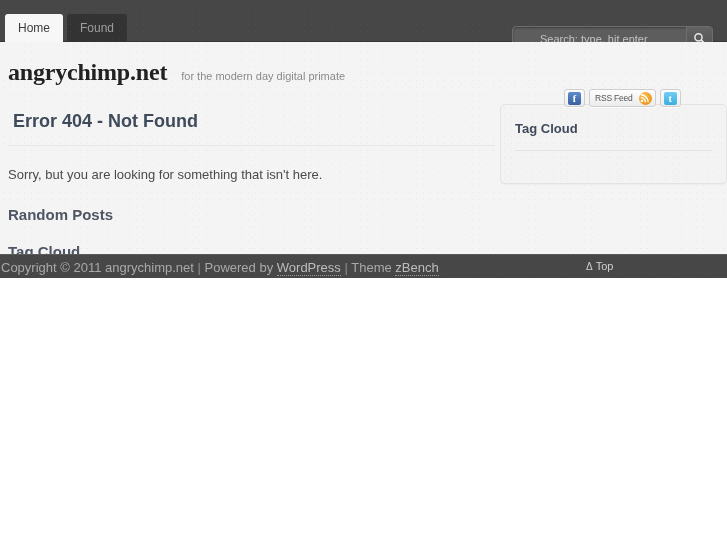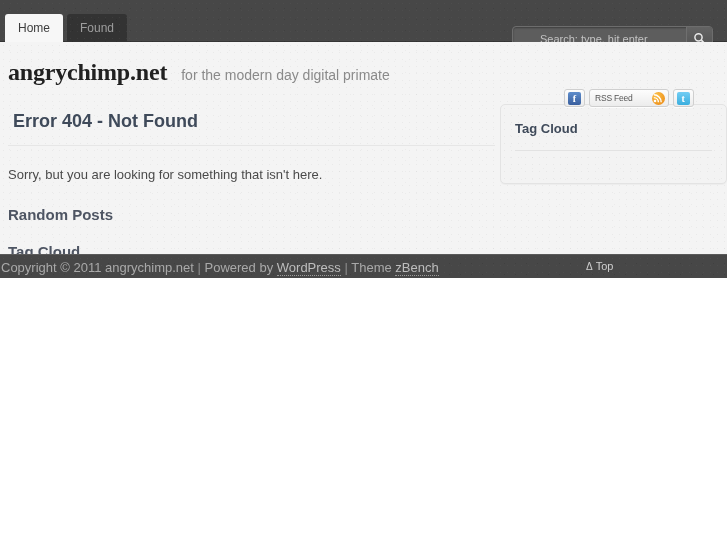--- a/index.html
+++ b/index.html
@@ -134,21 +134,21 @@
     font-family: "Liberation Serif", serif;
     font-size: 24px;
     font-weight: bold;
     color: #212121;
     letter-spacing: -0.2px;
     text-decoration: none;
     line-height: 1;
   }
   .tagline {
     margin-left: 14px;
-    font-size: 14px;
+    font-size: 11px;
     color: #8a8a8a;
     line-height: 1;
   }
 
   
   .content {
     position: absolute;
     left: 8px; top: 64px;
     width: 480px;
   }
@@ -201,21 +201,21 @@
     border: 1px solid #cfcfcf;
     border-radius: 3px;
     background: linear-gradient(#fdfdfd, #ececec);
     padding: 0 3px;
     cursor: pointer;
     box-shadow: 0 1px 0 rgba(255,255,255,0.8);
   }
   .sbtn .lbl {
     font-size: 8.5px;
     color: #555;
-    padding: 0 19px 0 2px;
+    padding: 0 6px 0 2px;
     white-space: nowrap;
     letter-spacing: -0.2px;
   }
   .ico16 {
     width: 13px; height: 13px;
     border-radius: 2px;
     display: block;
     flex: 0 0 auto;
   }
   .ico-fb {

